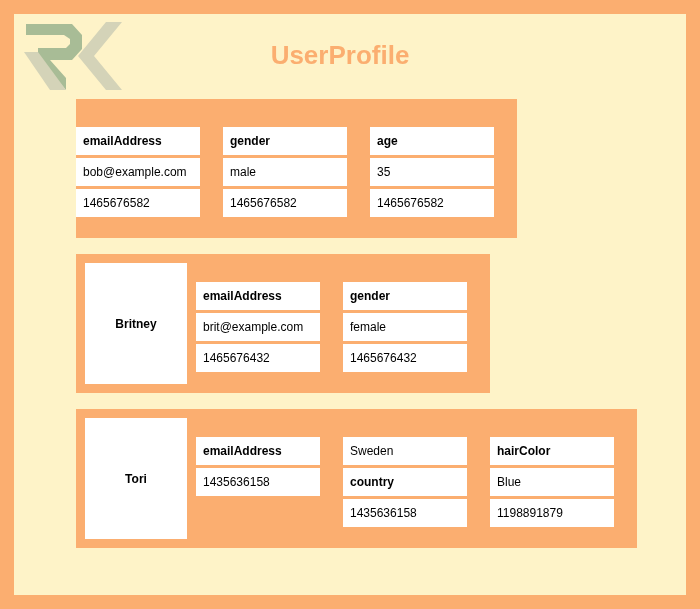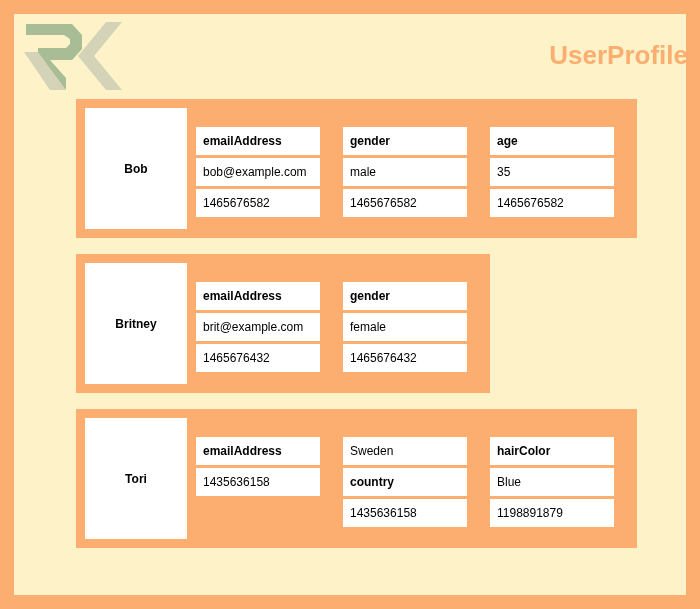--- a/index.html
+++ b/index.html
@@ -30,24 +30,24 @@
   }
   #logo {
     position: absolute;
     left: 6px;
     top: 4px;
     width: 112px;
     height: 76px;
   }
   #title {
     position: absolute;
-    left: 16px;
+    left: 4px;
     top: 26px;
     width: 672px;
-    text-align: right;
+    text-align: center;
     font-size: 26px;
     font-weight: bold;
     color: #fbae70;
     letter-spacing: 0px;
     transform: translateX(-14px);
   }
 
   
   #bands {
     padding: 0 0 0 0;
@@ -125,21 +125,20 @@
 
         <path d="M102 4 L86 4 L58 38 L86 72 L102 72 L74 38 Z" fill="#d4d3b8"></path>
       </svg>
     </div>
 
     <div id="title">UserProfile</div>
   </div>
 
   <div id="bands">
       <div class="band">
-        <div class="name-card">Bob</div>
         <div class="attrs">
           <div class="attr-card">
             <div class="cell key">emailAddress</div>
             <div class="cell value">bob@example.com</div>
             <div class="cell timestamp">1465676582</div>
           </div>
           <div class="attr-card">
             <div class="cell key">gender</div>
             <div class="cell value">male</div>
             <div class="cell timestamp">1465676582</div>

